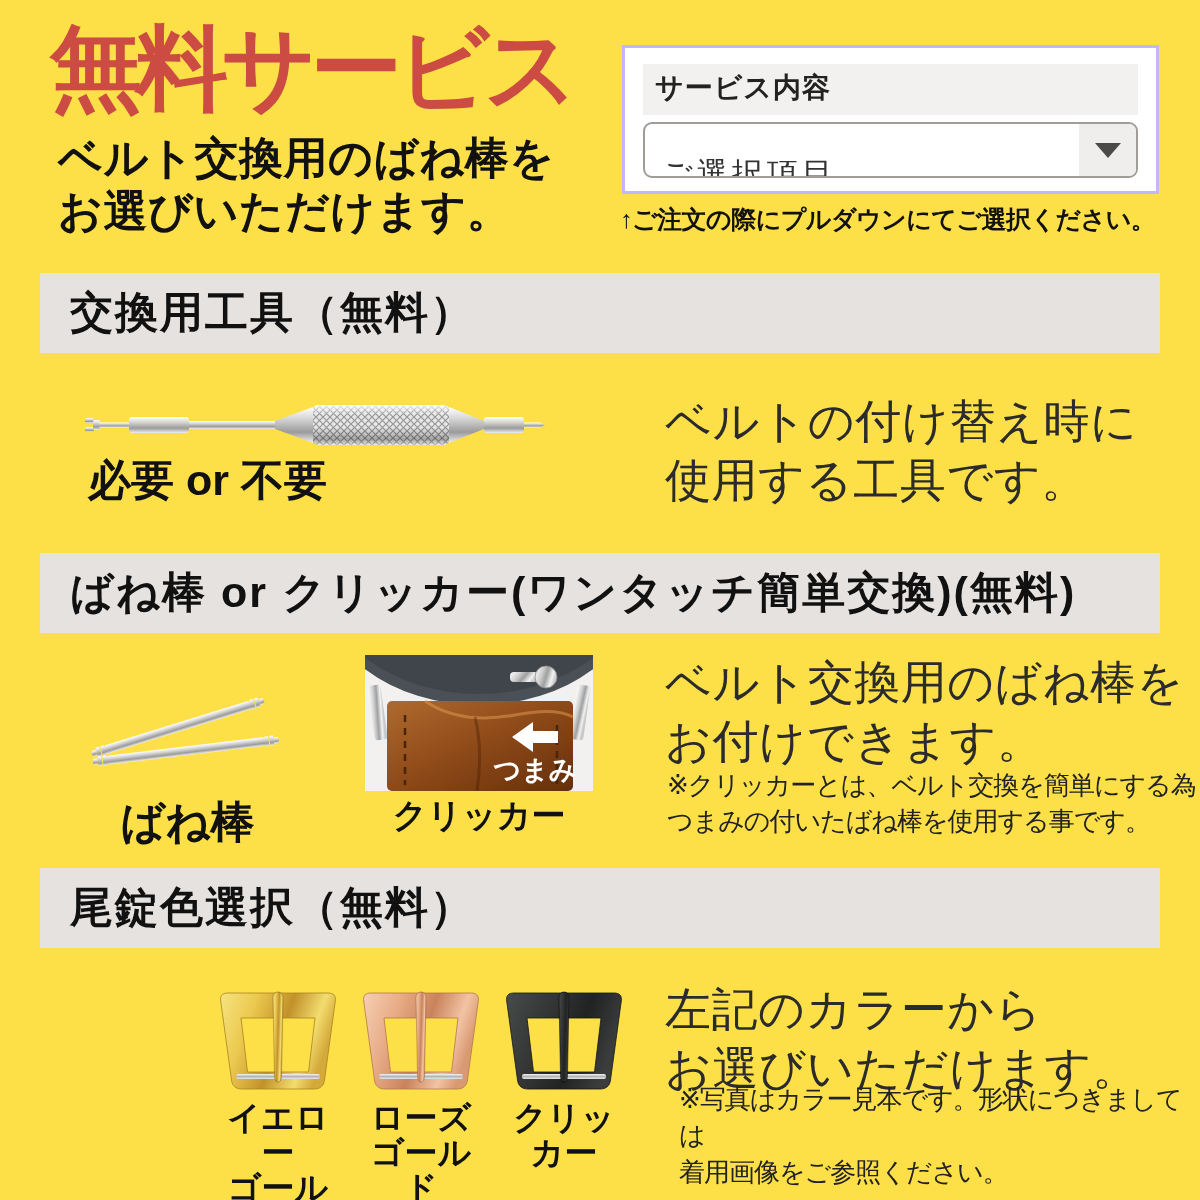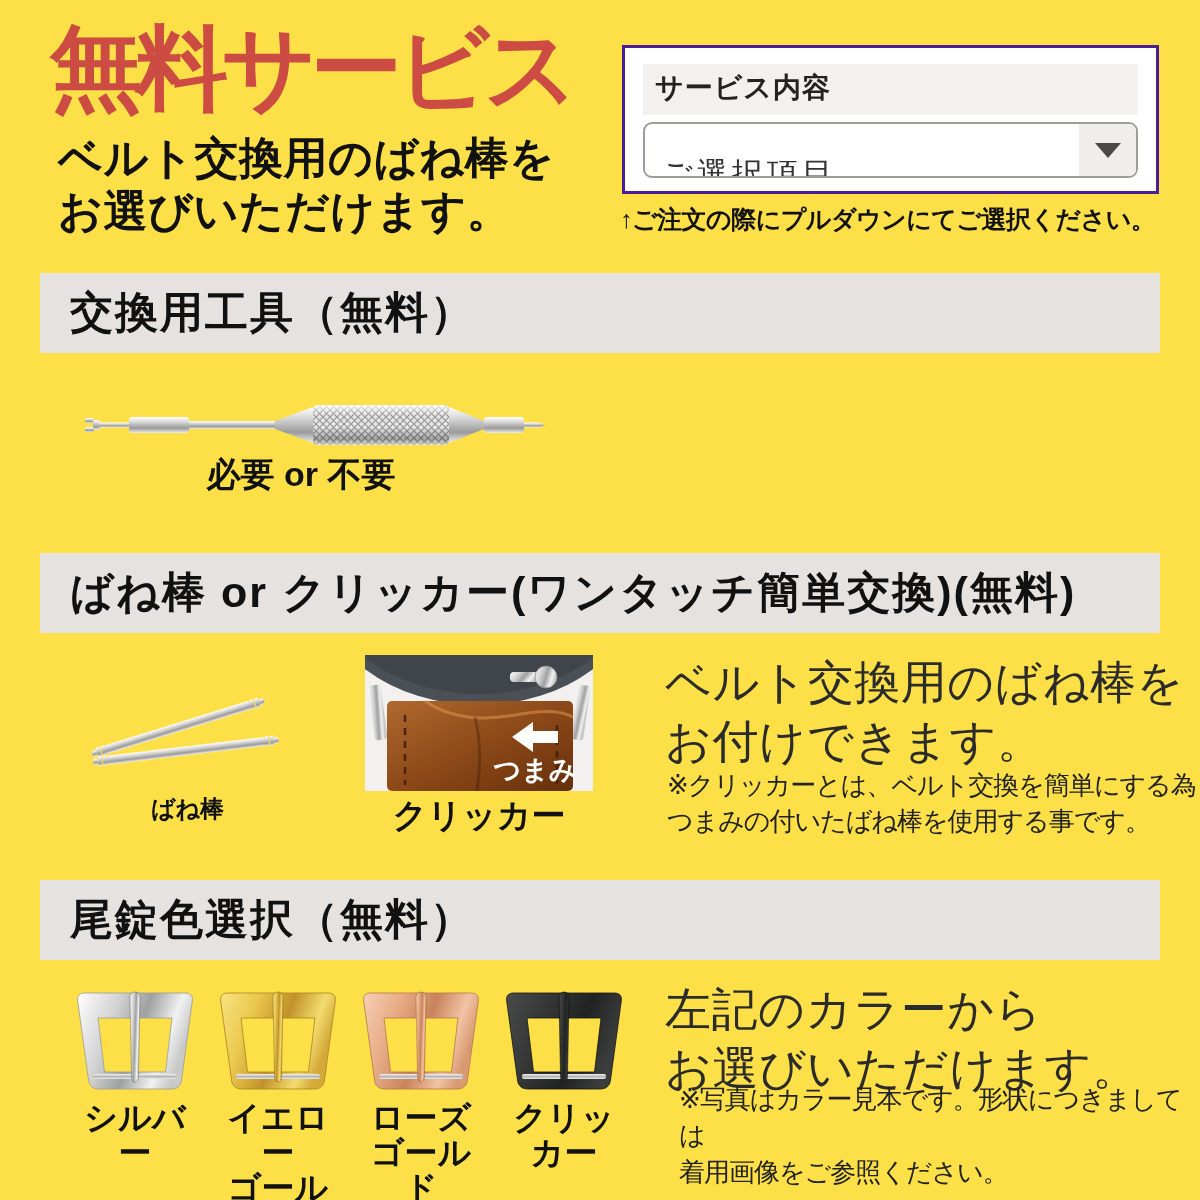--- a/index.html
+++ b/index.html
@@ -8,57 +8,57 @@
   .page { position:relative; width:1200px; height:1200px; background:#fde047; overflow:hidden; }
   .abs { position:absolute; }
 
   
   .title { left:50px; top:18px; font-size:92px; font-weight:900; color:#cc4b42;
            letter-spacing:-6px; line-height:1.1; }
   .subtitle { left:58px; top:132px; font-size:44px; font-weight:800; line-height:1.2;
               color:#111; white-space:pre-line; letter-spacing:0.5px; }
 
   .service-box { left:622px; top:45px; width:537px; height:149px;
-                 border:3px solid #4c1d95; background:#fff; padding:16px 18px 0 18px; }
+                 border:3px solid #c4b5fd; background:#fff; padding:16px 18px 0 18px; }
   .service-label { background:#f3f1ef; font-size:28px; font-weight:800; color:#222;
                    padding:5px 12px 8px 12px; letter-spacing:1px; }
   .service-select { margin-top:7px; height:56px; border:2px solid #a09c98; border-radius:9px;
                     background:#fff; display:flex; align-items:center; justify-content:space-between;
                     overflow:hidden; cursor:pointer; }
   .select-value { padding-left:16px; font-size:31px; color:#333; letter-spacing:4px;margin-top:48px; }
   .select-arrow-seg { width:57px; align-self:stretch; background:#f0eeec;
                       display:flex; align-items:center; justify-content:center; }
   .arrow-down { width:0; height:0; border-left:13px solid transparent;
                 border-right:13px solid transparent; border-top:15px solid #4a4a4a; }
   .service-caption { left:620px; top:203px; width:560px; font-size:25px; font-weight:800;
                      color:#111; letter-spacing:-0.5px; }
 
   
   .banner { left:40px; width:1120px; height:80px; background:#e5e2df; color:#111;
             font-size:43px; font-weight:800; line-height:78px; padding-left:30px;
             letter-spacing:2px; }
-  .banner-1 { top:273px; } .banner-2 { top:553px; } .banner-3 { top:868px;margin-top:12px; }
+  .banner-1 { top:273px; } .banner-2 { top:553px; } .banner-3 { top:868px; }
 
   
   .desc { left:665px; font-size:46px; line-height:1.28; color:#2b2b2b;
           white-space:pre-line; letter-spacing:0.5px; }
   .desc-1 { top:392px; } .desc-2 { top:653px; } .desc-3 { top:980px; }
   .note { left:667px; font-size:26px; line-height:1.4; color:#222;
           white-space:pre-line; letter-spacing:-1px; }
   .note-2 { top:767px; } .note-3 { top:1081px;margin-left:12px; }
 
   
   .tool-svg { left:85px; top:396px; width:460px; height:58px; }
-  .tool-caption { left:71px; top:452px; width:460px; text-align:center;
-                  font-size:34px; font-weight:800; color:#111; }
+  .tool-caption { left:88px; top:452px; width:460px; text-align:left;
+                  font-size:43px; font-weight:800; color:#111; }
 
   
   .springbar-svg { left:85px; top:675px; width:205px; height:115px; }
   .springbar-label { left:85px; top:793px; width:205px; text-align:center;
-                     font-size:24px; font-weight:800; }
+                     font-size:44px; font-weight:800; }
   .clicker-svg { left:365px; top:655px; width:228px; height:136px; }
   .clicker-label { left:350px; top:793px; width:258px; text-align:center;
                    font-size:34px; font-weight:800; }
 
   
   .buckle-item { top:990px; width:120px; text-align:center; }
   .buckle-1 { left:75px; } .buckle-2 { left:218px; } .buckle-3 { left:361px; } .buckle-4 { left:504px; }
   .buckle-item svg { width:120px; height:105px; display:block; }
   .buckle-label { margin-top:6px; font-size:33px; font-weight:800; line-height:1.06;
                   white-space:pre-line; color:#111; }
@@ -154,20 +154,22 @@
     <rect x="104" y="25" width="86" height="8" fill="url(#metal)"></rect>
     <polygon points="190,25 228,11 228,47 190,33" fill="url(#metal)"></polygon>
     <rect x="228" y="9" width="136" height="40" rx="5" fill="url(#knurl)"></rect>
     <rect x="228" y="9" width="136" height="40" rx="5" fill="url(#cylshade)"></rect>
     <polygon points="364,11 399,25 399,33 364,47" fill="url(#metal)"></polygon>
     <rect x="399" y="21" width="40" height="16" rx="3" fill="url(#metal)"></rect>
     <rect x="439" y="26.5" width="16" height="5" fill="url(#metal)"></rect>
     <polygon points="455,26.5 460,29 455,31.5" fill="url(#metal)"></polygon>
   </svg>
   <div class="abs tool-caption">必要 or 不要</div>
+  <p class="abs desc desc-1">ベルトの付け替え時に
+使用する工具です。</p>
 
   <div class="abs banner banner-2">ばね棒 or クリッカー(ワンタッチ簡単交換)(無料)</div>
 
   <svg class="abs springbar-svg" viewBox="0 0 205 115">
     <g transform="translate(7,79) rotate(-17.2)">
       <rect x="0" y="-3" width="5" height="6" rx="1.5" fill="url(#metal)"></rect>
       <rect x="5" y="-5" width="4" height="10" rx="1" fill="url(#metal)"></rect>
       <rect x="10" y="-5" width="4" height="10" rx="1" fill="url(#metal)"></rect>
       <rect x="13" y="-4.5" width="154" height="9" rx="4" fill="url(#metal)"></rect>
       <rect x="166" y="-5" width="4" height="10" rx="1" fill="url(#metal)"></rect>
@@ -204,29 +206,20 @@
   </svg>
   <div class="abs clicker-label">クリッカー</div>
 
   <p class="abs desc desc-2">ベルト交換用のばね棒を
 お付けできます。</p>
   <p class="abs note note-2">※クリッカーとは、ベルト交換を簡単にする為
 つまみの付いたばね棒を使用する事です。</p>
 
   <div class="abs banner banner-3">尾錠色選択（無料）</div>
 
-  <div class="abs buckle-item buckle-1">
-    <svg viewBox="0 0 120 105">
-      <path fill-rule="evenodd" fill="url(#g-silver)" stroke="#9a9a9a" stroke-width="0.8" d="M10,3 L110,3 C116,3 118,6 117.3,11 L106.5,90 C105.8,96 102,99 96,99 L24,99 C18,99 14.2,96 13.5,90 L2.7,11 C2,6 4,3 10,3 Z
-           M23,28 L97,28 L90.5,82 L29.5,82 Z"></path>
-      <rect x="18" y="84" width="84" height="5" rx="2" fill="url(#steel)"></rect>
-      <path d="M55,8 C55,4 57,2 60,2 C63,2 65,4 65,8 L63.5,86 C63.4,90 62,92 60,92 C58,92 56.6,90 56.5,86 Z" fill="url(#g-silver)" stroke="rgba(0,0,0,0.25)" stroke-width="1"></path>
-    </svg>
-    <div class="buckle-label">シルバー</div>
-  </div>
 
   <div class="abs buckle-item buckle-2">
     <svg viewBox="0 0 120 105">
       <path fill-rule="evenodd" fill="url(#g-gold)" stroke="#a8831f" stroke-width="0.8" d="M10,3 L110,3 C116,3 118,6 117.3,11 L106.5,90 C105.8,96 102,99 96,99 L24,99 C18,99 14.2,96 13.5,90 L2.7,11 C2,6 4,3 10,3 Z
            M23,28 L97,28 L90.5,82 L29.5,82 Z"></path>
       <rect x="18" y="84" width="84" height="5" rx="2" fill="url(#steel)"></rect>
       <path d="M55,8 C55,4 57,2 60,2 C63,2 65,4 65,8 L63.5,86 C63.4,90 62,92 60,92 C58,92 56.6,90 56.5,86 Z" fill="url(#g-gold)" stroke="rgba(90,60,0,0.35)" stroke-width="1"></path>
     </svg>
     <div class="buckle-label">イエロー
 ゴールド</div>

